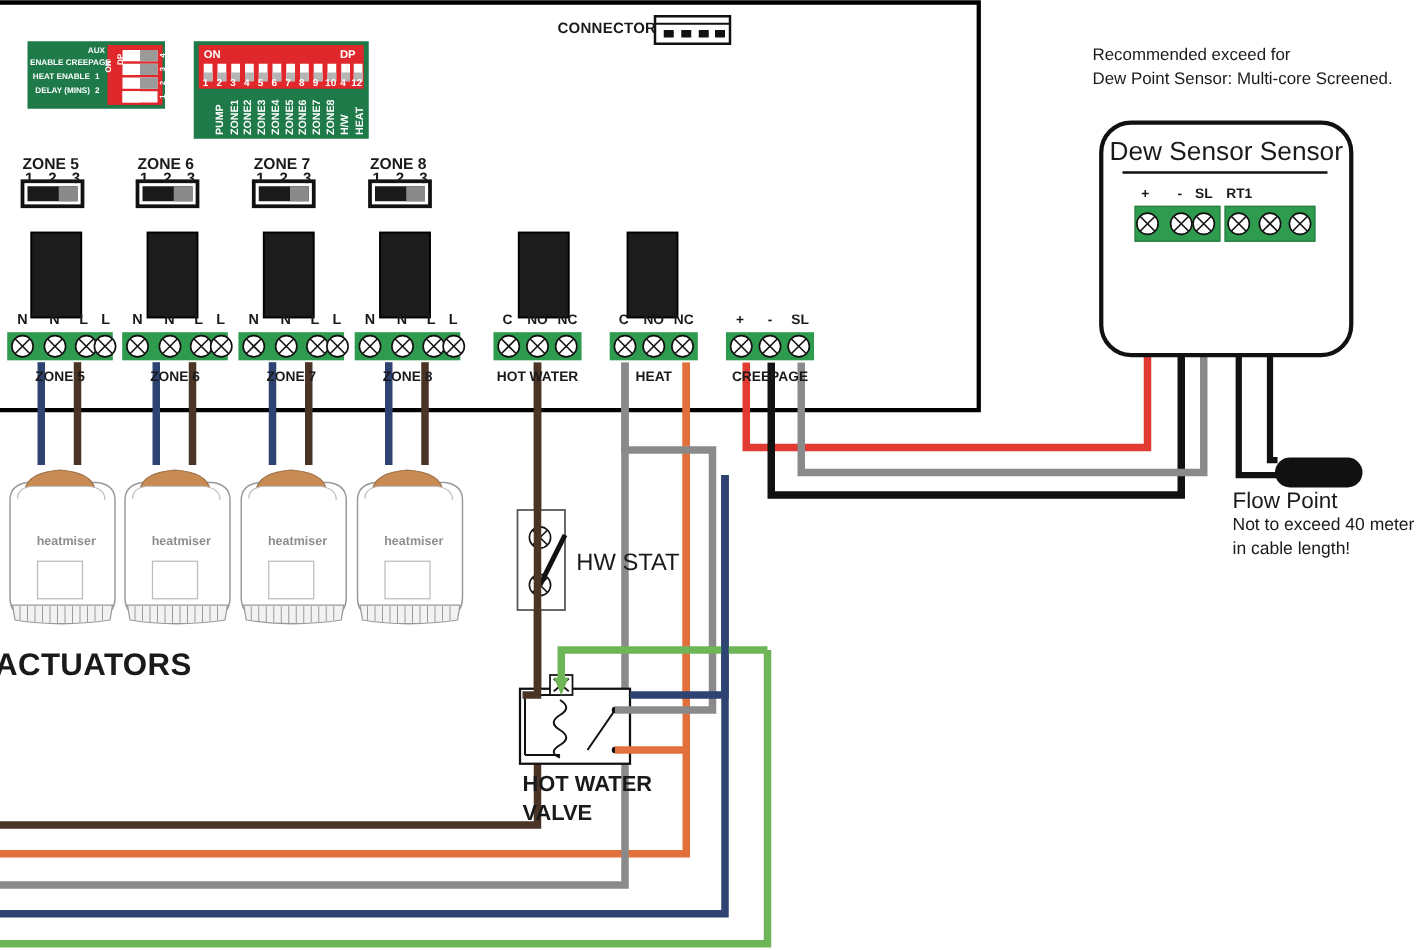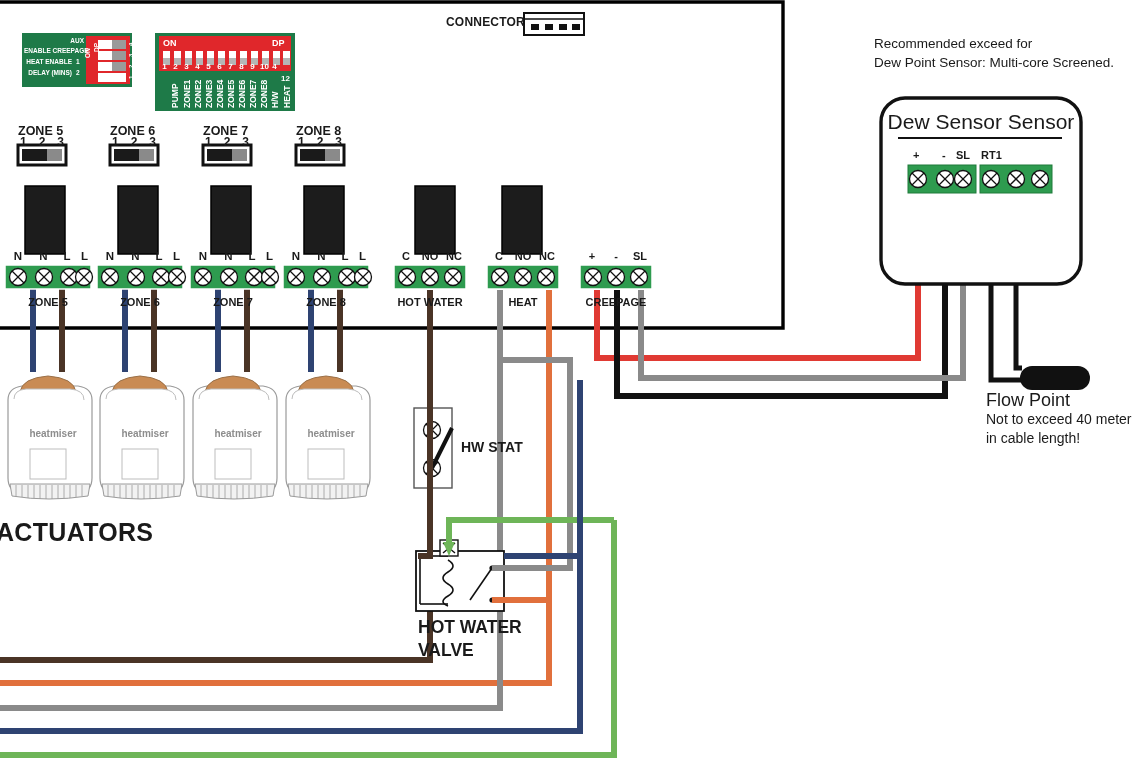--- a/index.html
+++ b/index.html
@@ -365,21 +365,21 @@
     <span style="width:11px;text-align:center;">2</span>
     <span style="width:11px;text-align:center;">3</span>
     <span style="width:11px;text-align:center;">4</span>
     <span style="width:11px;text-align:center;">5</span>
     <span style="width:11px;text-align:center;">6</span>
     <span style="width:11px;text-align:center;">7</span>
     <span style="width:11px;text-align:center;">8</span>
     <span style="width:11px;text-align:center;">9</span>
     <span style="width:11px;text-align:right;">10</span>
     <span style="width:11px;text-align:center;">4</span>
-    <span style="width:11px;text-align:center;margin-top:12px;">12</span>
+    <span style="width:11px;text-align:center;">12</span>
   </div>
 
   <div class="lbl" style="left:171px;top:108px;font-size:8.5px;font-weight:700;color:#ffffff;transform:rotate(-90deg);transform-origin:left top;">PUMP</div>
   <div class="lbl" style="left:183px;top:108px;font-size:8.5px;font-weight:700;color:#ffffff;transform:rotate(-90deg);transform-origin:left top;">ZONE1</div>
   <div class="lbl" style="left:194px;top:108px;font-size:8.5px;font-weight:700;color:#ffffff;transform:rotate(-90deg);transform-origin:left top;">ZONE2</div>
   <div class="lbl" style="left:205px;top:108px;font-size:8.5px;font-weight:700;color:#ffffff;transform:rotate(-90deg);transform-origin:left top;">ZONE3</div>
   <div class="lbl" style="left:216px;top:108px;font-size:8.5px;font-weight:700;color:#ffffff;transform:rotate(-90deg);transform-origin:left top;">ZONE4</div>
   <div class="lbl" style="left:227px;top:108px;font-size:8.5px;font-weight:700;color:#ffffff;transform:rotate(-90deg);transform-origin:left top;">ZONE5</div>
   <div class="lbl" style="left:238px;top:108px;font-size:8.5px;font-weight:700;color:#ffffff;transform:rotate(-90deg);transform-origin:left top;">ZONE6</div>
   <div class="lbl" style="left:249px;top:108px;font-size:8.5px;font-weight:700;color:#ffffff;transform:rotate(-90deg);transform-origin:left top;">ZONE7</div>
@@ -464,21 +464,21 @@
   <div class="lbl" style="left:487px;top:296px;width:72px;text-align:center;font-size:11px;font-weight:700;">HEAT</div>
   <div class="lbl" style="left:578px;top:296px;width:76px;text-align:center;font-size:11px;font-weight:700;">CREEPAGE</div>
 
   <div class="lbl" style="left:22px;top:428px;width:62px;text-align:center;font-size:10px;font-weight:700;color:#8d8d8d;">heatmiser</div>
   <div class="lbl" style="left:114px;top:428px;width:62px;text-align:center;font-size:10px;font-weight:700;color:#8d8d8d;">heatmiser</div>
   <div class="lbl" style="left:207px;top:428px;width:62px;text-align:center;font-size:10px;font-weight:700;color:#8d8d8d;">heatmiser</div>
   <div class="lbl" style="left:300px;top:428px;width:62px;text-align:center;font-size:10px;font-weight:700;color:#8d8d8d;">heatmiser</div>
 
   <div class="lbl" style="left:-4px;top:518px;font-size:25px;font-weight:700;letter-spacing:.3px;">ACTUATORS</div>
 
-  <div class="lbl" style="left:461px;top:440px;font-size:14px;font-weight:700;">HW STAT</div>
+  <div class="lbl" style="left:461px;top:440px;font-size:19px;font-weight:400;">HW STAT</div>
 
   <div class="lbl" style="left:418px;top:618px;font-size:17.5px;font-weight:700;">HOT WATER</div>
   <div class="lbl" style="left:418px;top:641px;font-size:17.5px;font-weight:700;">VALVE</div>
 
   <div class="lbl" style="left:874px;top:36px;font-size:13.5px;">Recommended exceed for</div>
   <div class="lbl" style="left:874px;top:55px;font-size:13.5px;">Dew Point Sensor: Multi-core Screened.</div>
 
   <div class="lbl" style="left:881px;top:110px;width:200px;text-align:center;font-size:21px;">Dew Sensor Sensor</div>
 
   <div class="lbl" style="left:913px;top:149px;font-size:11px;font-weight:700;">+</div>

